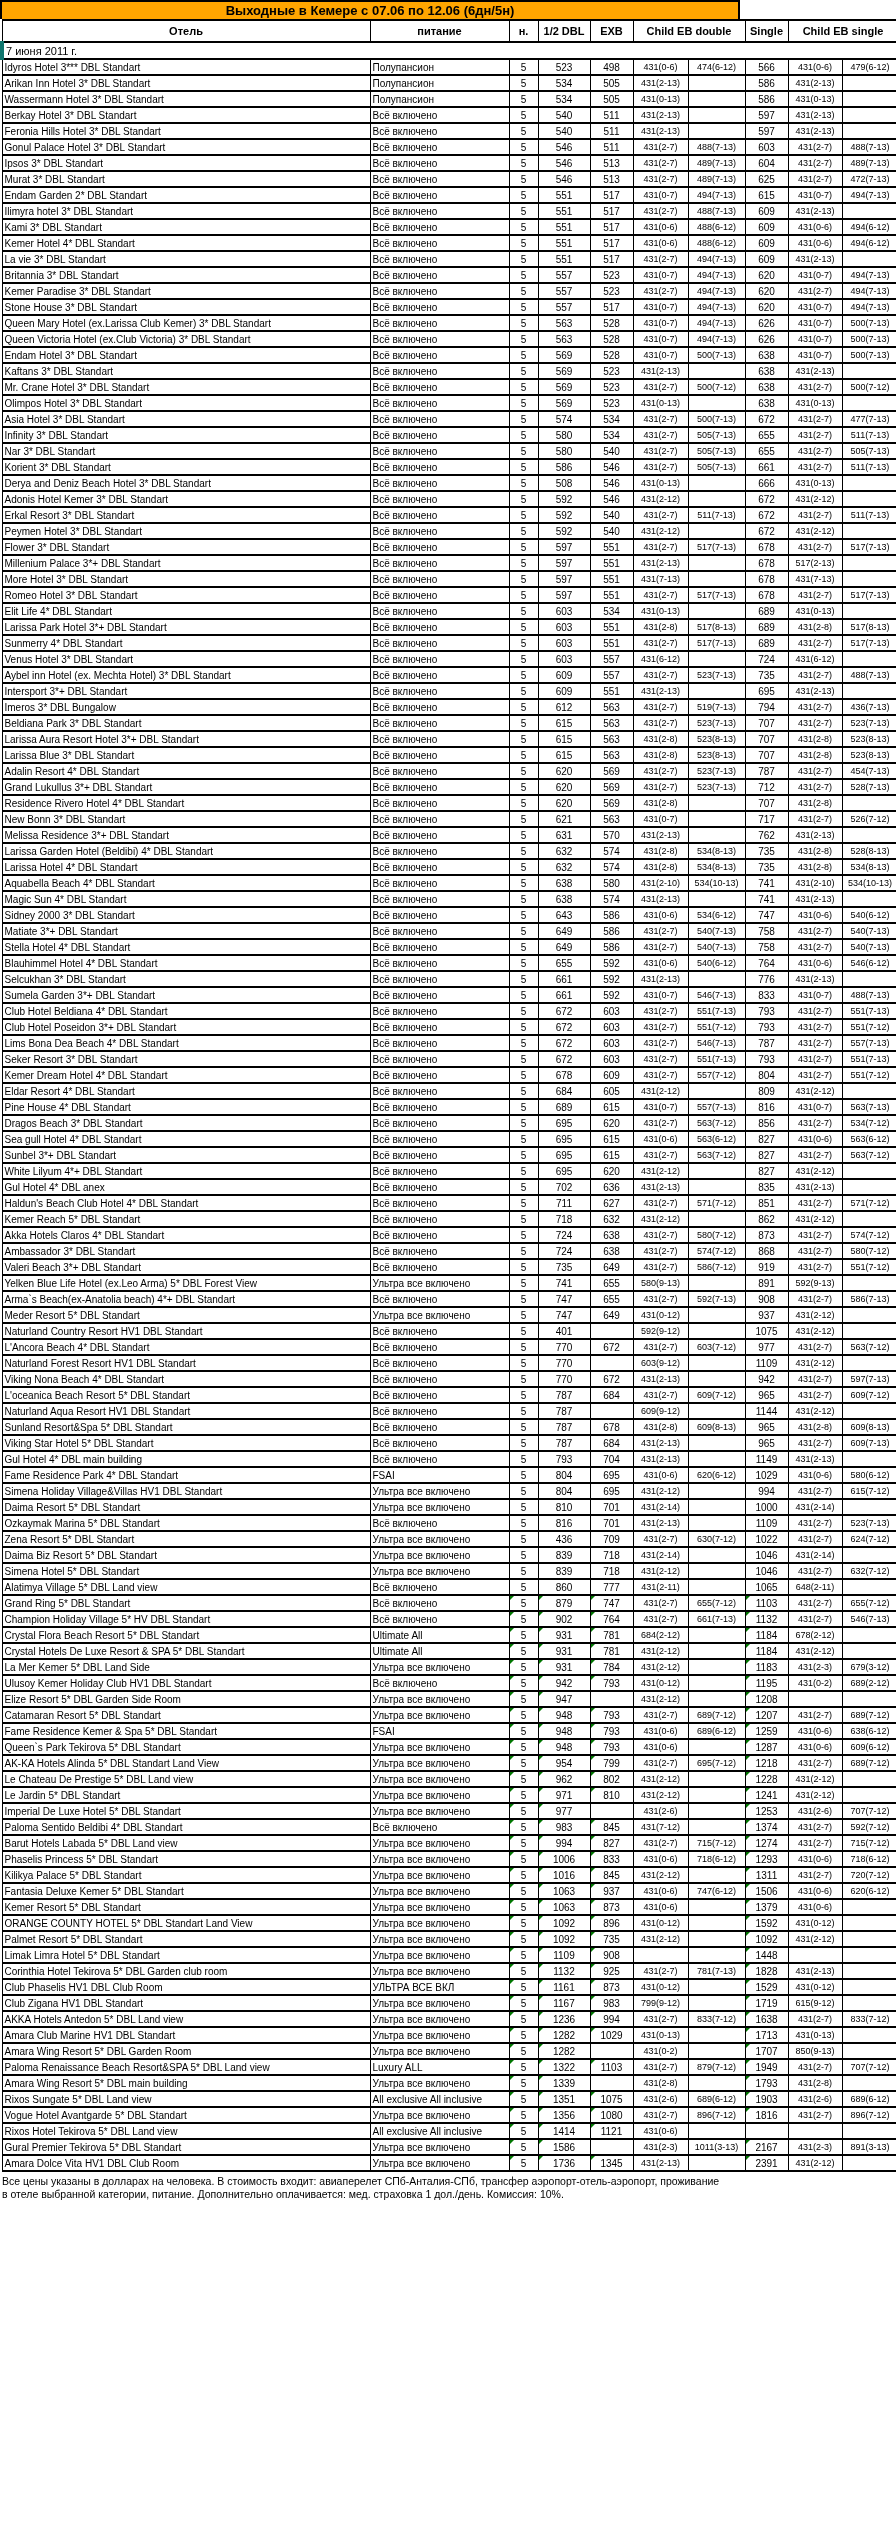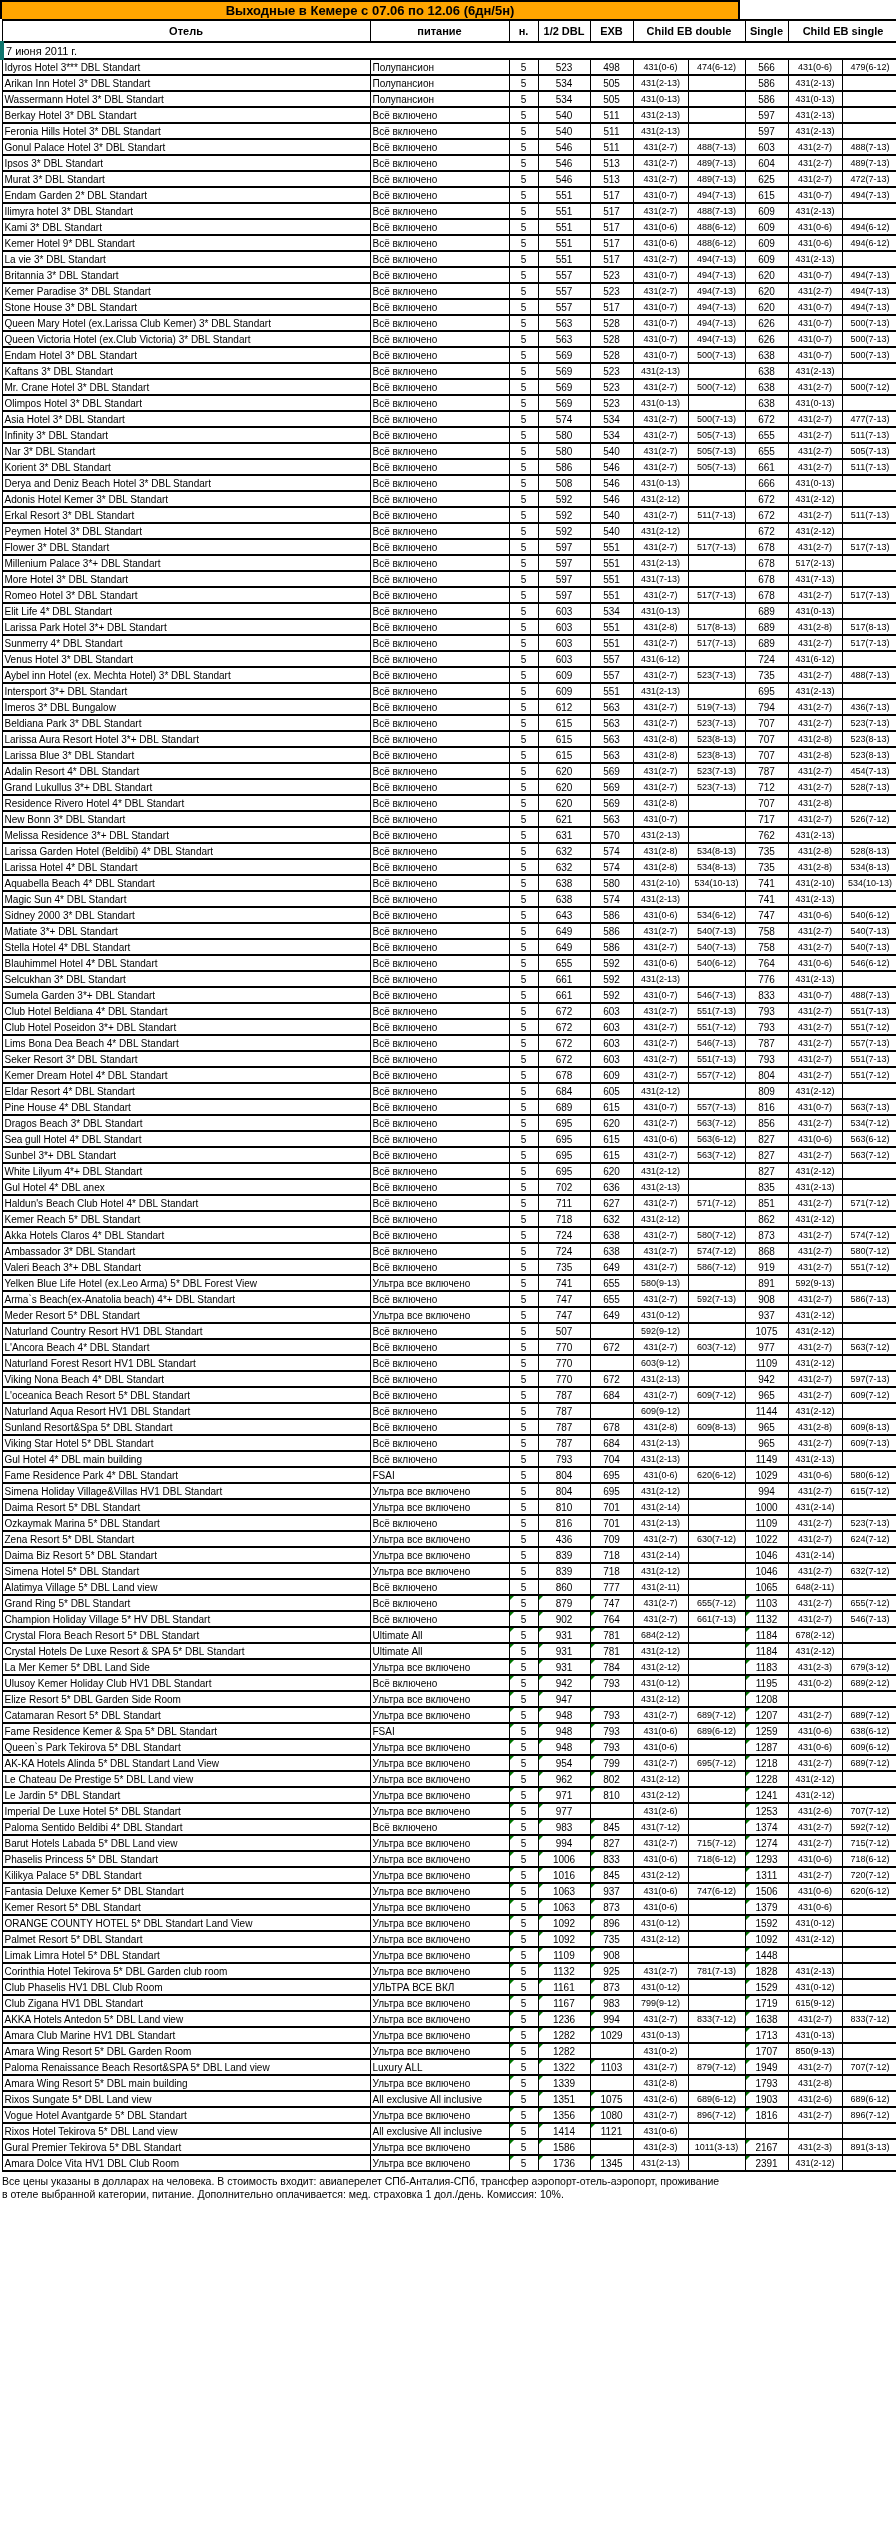--- a/index.html
+++ b/index.html
@@ -184,21 +184,21 @@
           <td class="c-num">5</td>
           <td class="c-num">551</td>
           <td class="c-num">517</td>
           <td class="c-child">431(0-6)</td>
           <td class="c-child">488(6-12)</td>
           <td class="c-num">609</td>
           <td class="c-child">431(0-6)</td>
           <td class="c-child">494(6-12)</td>
         </tr>
         <tr>
-          <td class="c-hotel">Kemer Hotel 9* DBL Standart</td>
+          <td class="c-hotel">Kemer Hotel 4* DBL Standart</td>
           <td class="c-meal">Всё включено</td>
           <td class="c-num">5</td>
           <td class="c-num">551</td>
           <td class="c-num">517</td>
           <td class="c-child">431(0-6)</td>
           <td class="c-child">488(6-12)</td>
           <td class="c-num">609</td>
           <td class="c-child">431(0-6)</td>
           <td class="c-child">494(6-12)</td>
         </tr>
@@ -1003,21 +1003,21 @@
           <td class="c-child">431(0-12)</td>
           <td class="c-child"></td>
           <td class="c-num">937</td>
           <td class="c-child">431(2-12)</td>
           <td class="c-child"></td>
         </tr>
         <tr>
           <td class="c-hotel">Naturland Country Resort HV1 DBL Standart</td>
           <td class="c-meal">Всё включено</td>
           <td class="c-num">5</td>
-          <td class="c-num">507</td>
+          <td class="c-num">401</td>
           <td class="c-num"></td>
           <td class="c-child">592(9-12)</td>
           <td class="c-child"></td>
           <td class="c-num">1075</td>
           <td class="c-child">431(2-12)</td>
           <td class="c-child"></td>
         </tr>
         <tr>
           <td class="c-hotel">L'Ancora Beach 4* DBL Standart</td>
           <td class="c-meal">Всё включено</td>

